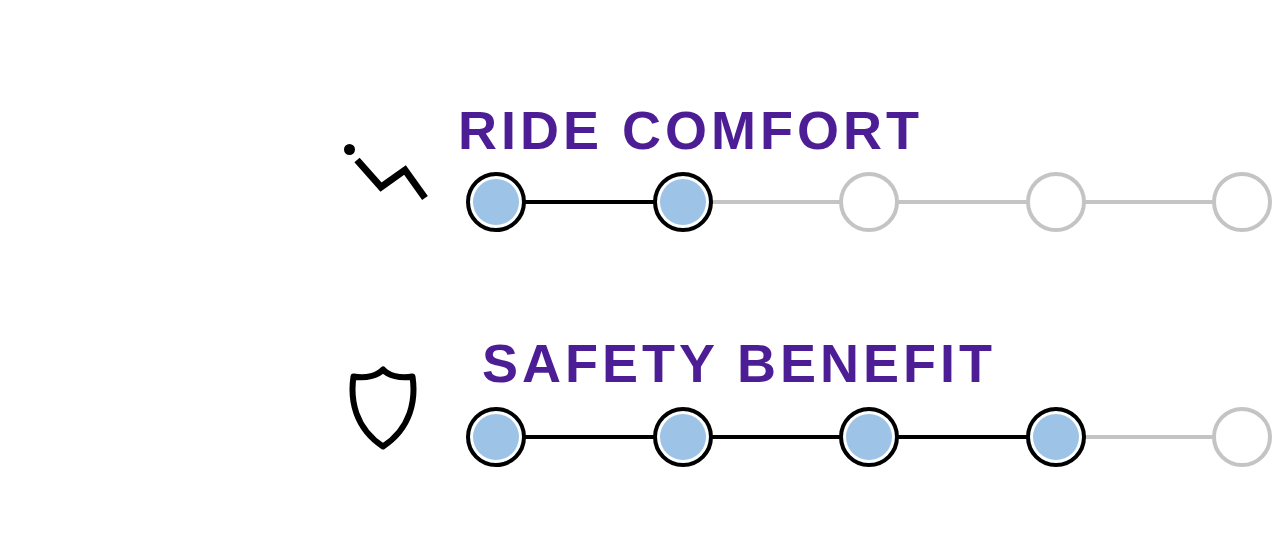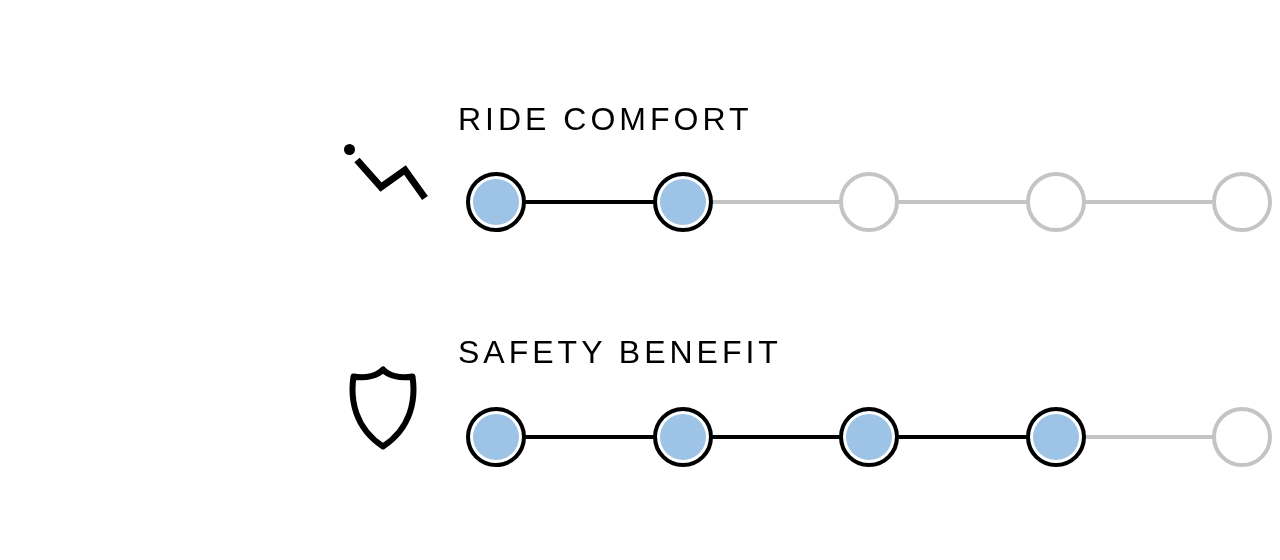--- a/index.html
+++ b/index.html
@@ -7,29 +7,29 @@
     width: 1280px; height: 560px;
     background: #ffffff;
     font-family: "Liberation Sans", sans-serif;
     position: relative;
     overflow: hidden;
   }
 
   .row-label {
     position: absolute;
     left: 458px;
-    font-size: 32px;
-    font-weight: 400;
+    font-size: 54px;
+    font-weight: 700;
     letter-spacing: 4px;
     line-height: 1;
-    color: #000000;
+    color: #4c1d95;
     white-space: nowrap;
   }
   .row1 .row-label { top: 103px; }
-  .row2 .row-label { top: 336px; }
+  .row2 .row-label { top: 336px; margin-left: 24px; }
 
   .row-icon { position: absolute; }
   .row1 .row-icon { left: 343px; top: 142px; }
   .row2 .row-icon { left: 347px; top: 366px; }
 
   .track {
     position: absolute;
     left: 466px;
     width: 806px;
     height: 60px;

